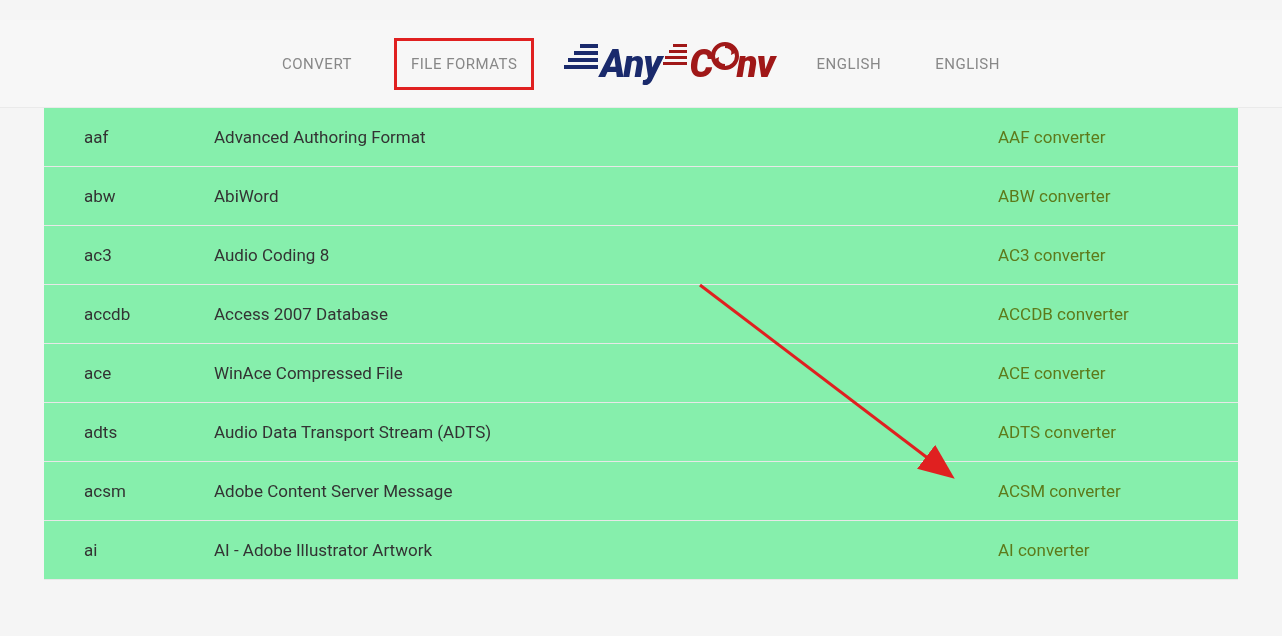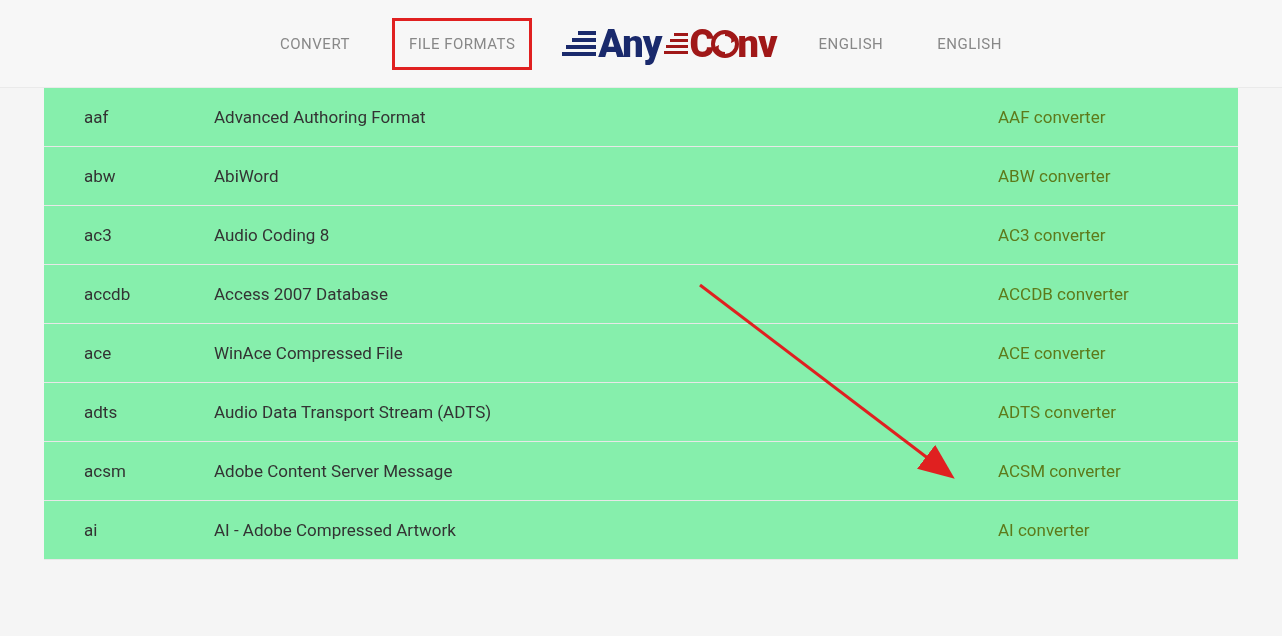--- a/index.html
+++ b/index.html
@@ -15,39 +15,41 @@
       overflow: hidden;
     }
     .header {
       background: #f7f7f7;
       height: 88px;
       display: flex;
       align-items: center;
       justify-content: center;
       gap: 30px;
       border-bottom: 1px solid #eaeaea;
+      margin-top: 20px;
     }
     .nav-item {
       color: #888;
       font-size: 15px;
       font-weight: 400;
       letter-spacing: 0.5px;
       padding: 8px 12px;
       cursor: pointer;
     }
     .nav-item.highlighted {
       border: 3px solid #e02020;
       padding: 14px 14px;
     }
     .logo {
       display: flex;
-      align-items: center;
+      align-items: flex-start;
       gap: 0;
       font-size: 38px;
       font-weight: 900;
+      font-style: italic;
       letter-spacing: -1px;
     }
     .logo-blue {
       color: #1a2a6c;
     }
     .logo-red {
       color: #a01818;
     }
     .logo svg.stripes {
       margin-right: 2px;
@@ -169,21 +171,21 @@
           <td class="col-desc">Audio Data Transport Stream (ADTS)</td>
           <td class="col-link"><span class="converter-link">ADTS converter</span></td>
         </tr>
         <tr>
           <td class="col-ext">acsm</td>
           <td class="col-desc">Adobe Content Server Message</td>
           <td class="col-link"><span class="converter-link">ACSM converter</span></td>
         </tr>
         <tr>
           <td class="col-ext">ai</td>
-          <td class="col-desc">AI - Adobe Compressed Artwork</td>
+          <td class="col-desc">AI - Adobe Illustrator Artwork</td>
           <td class="col-link"><span class="converter-link">AI converter</span></td>
         </tr>
       </tbody>
   </table>
 </div>
 
 <svg class="arrow-svg" width="280" height="220">
   <defs>
     <marker id="arrowhead" markerWidth="12" markerHeight="10" refX="10" refY="5" orient="auto">
       <polygon points="0 0, 12 5, 0 10" fill="#e02020"></polygon>

